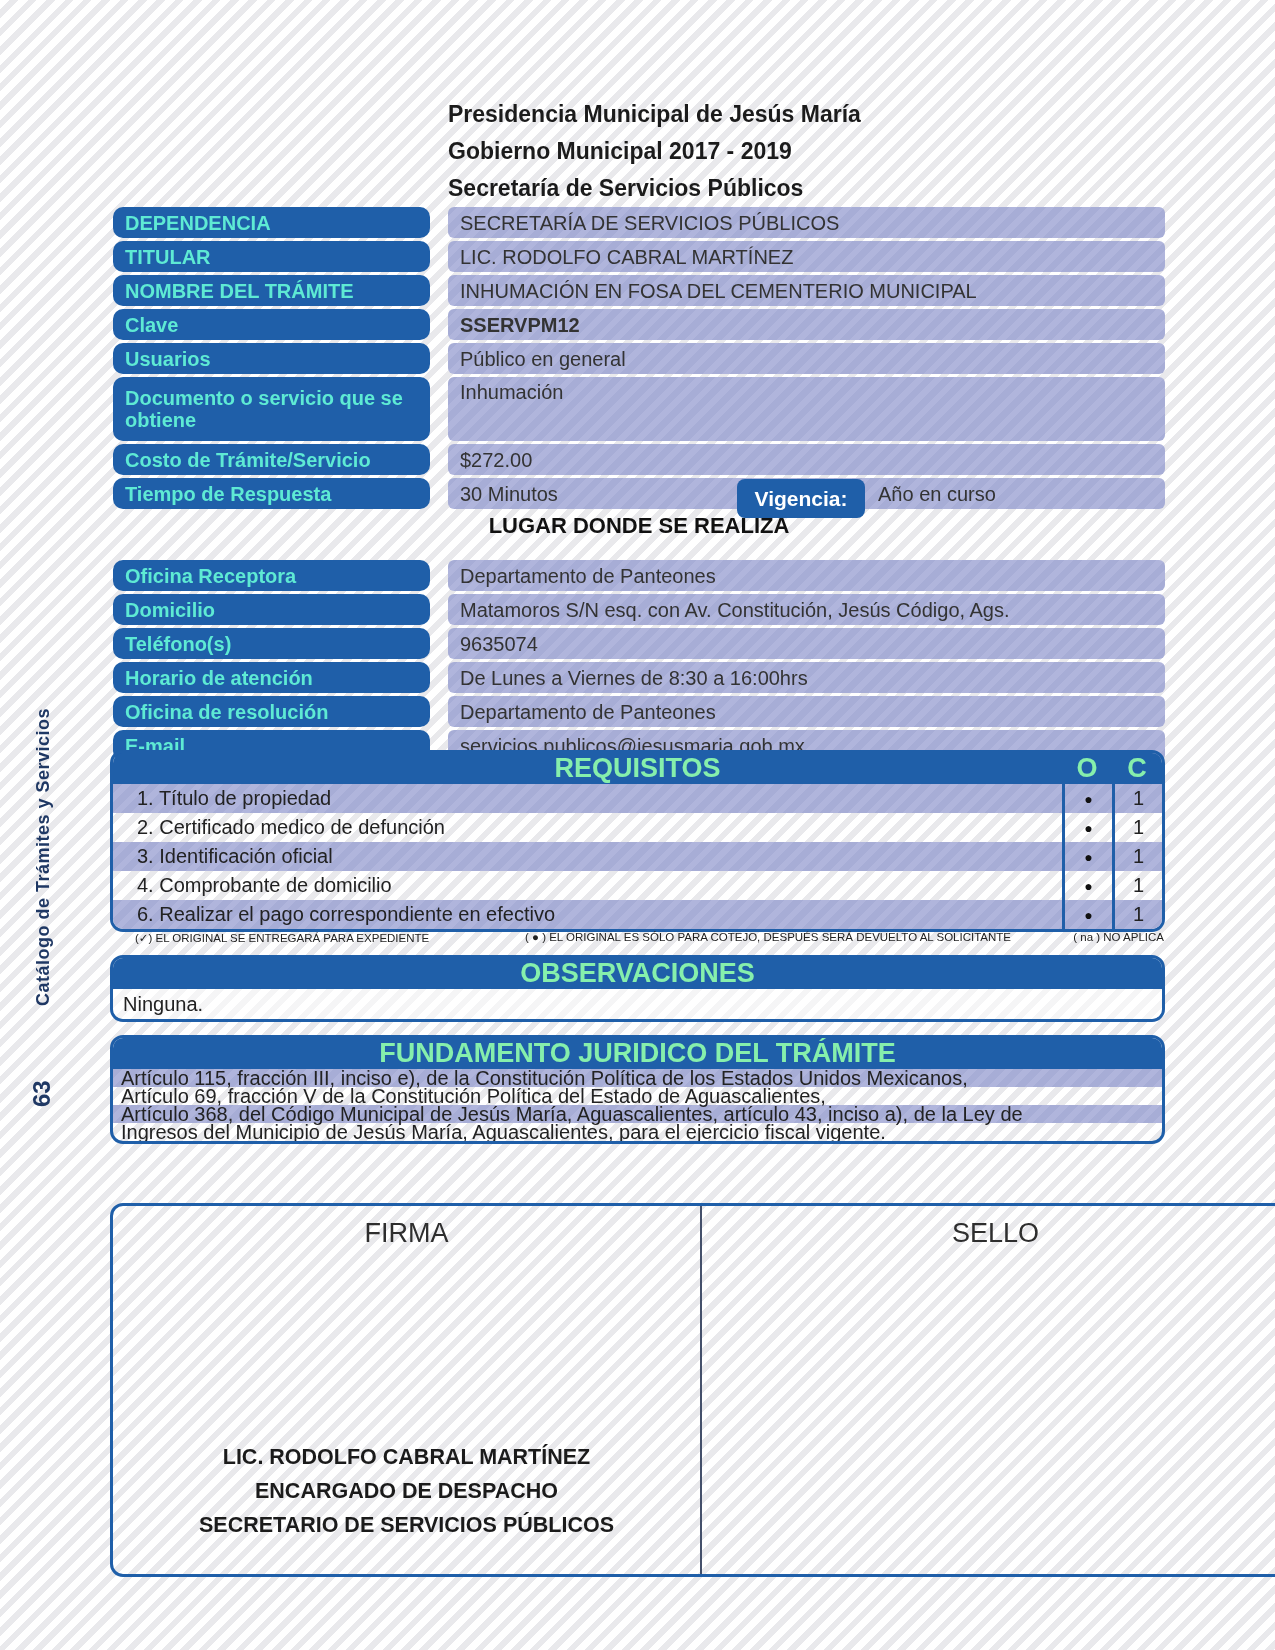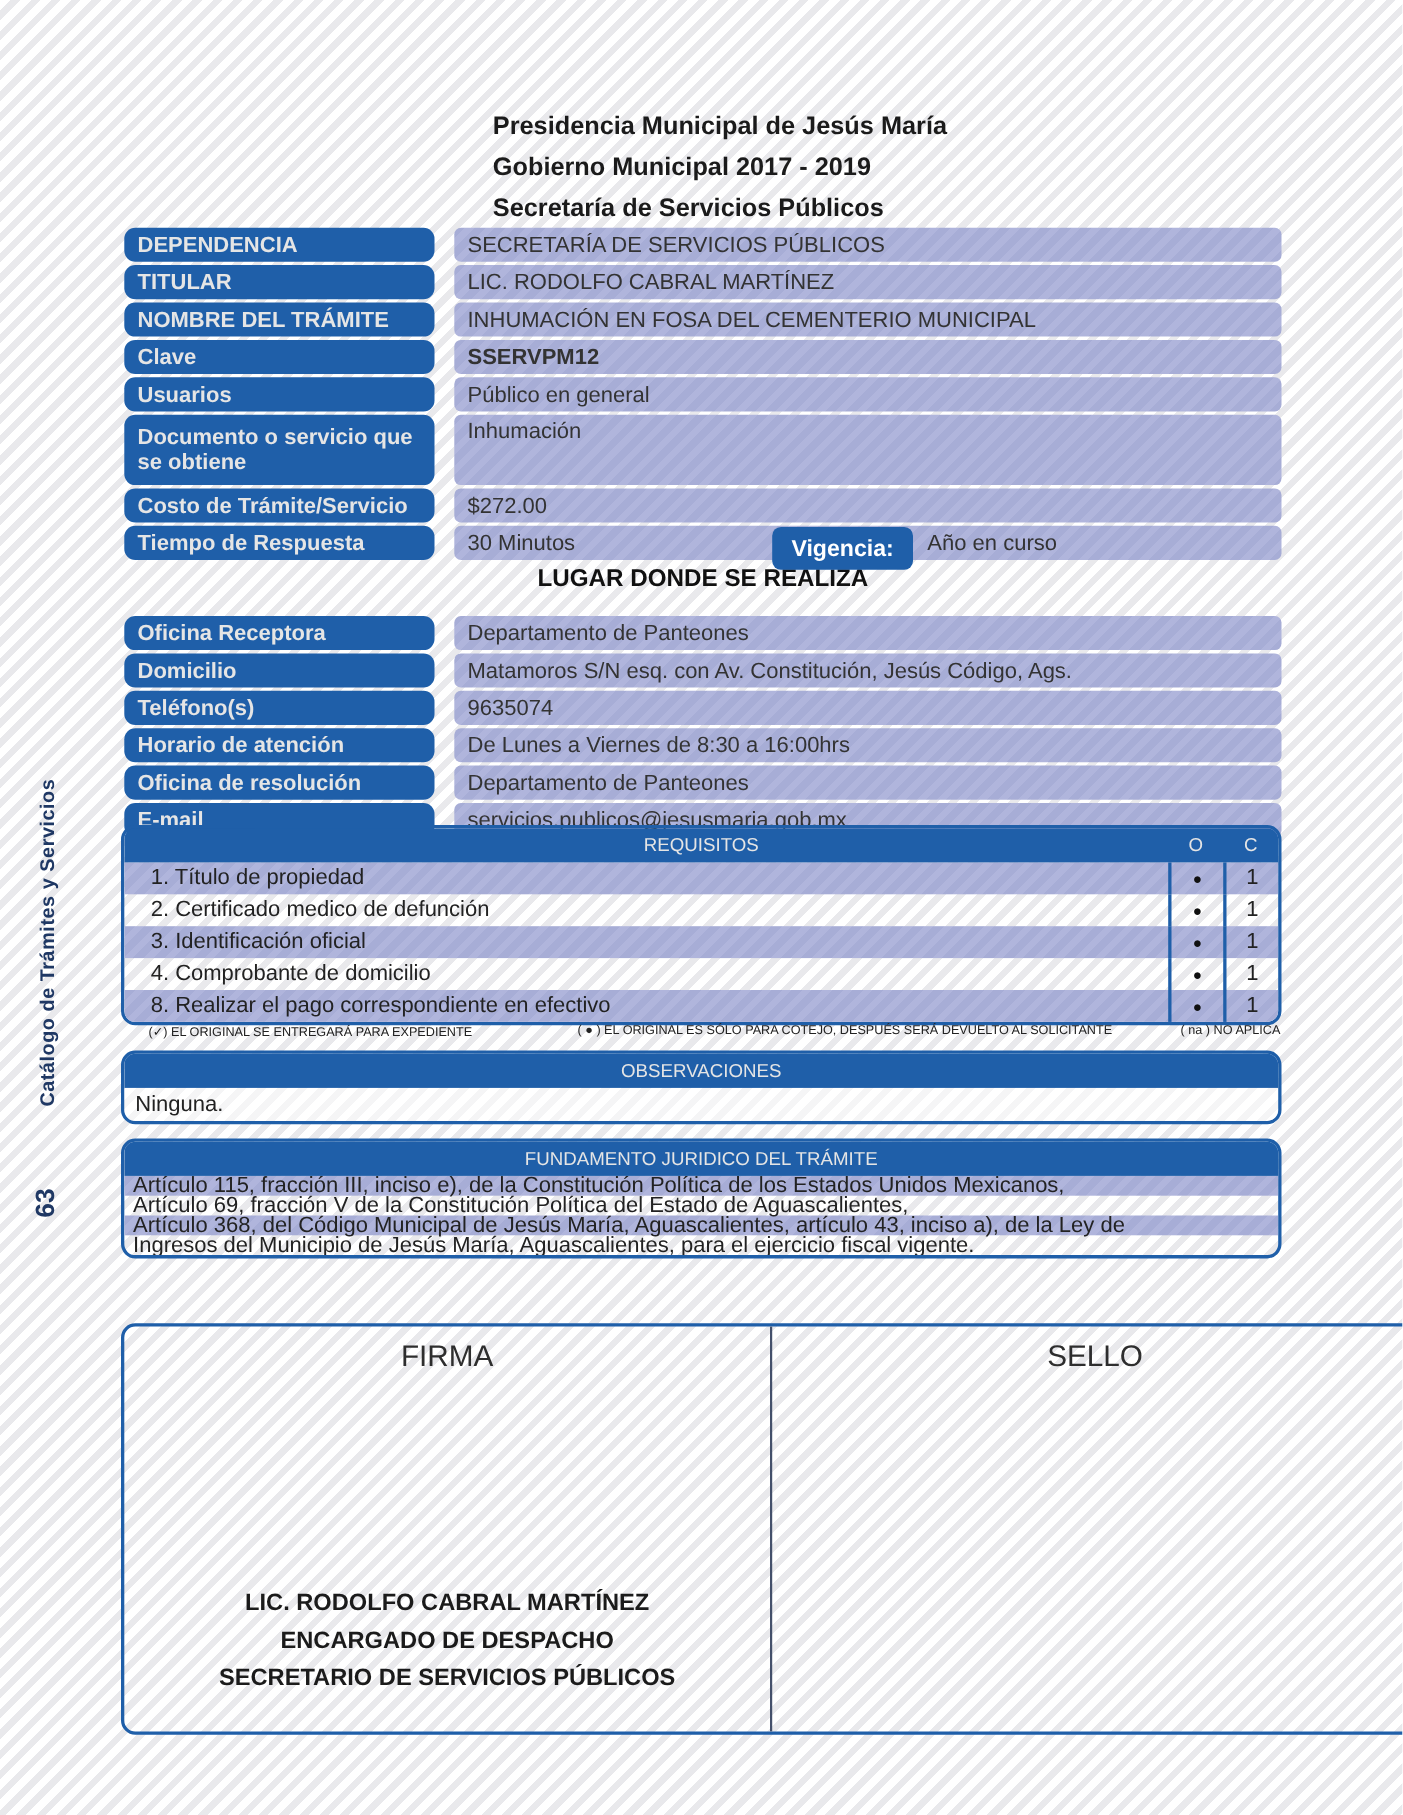--- a/index.html
+++ b/index.html
@@ -17,22 +17,22 @@
   .sidebar-title { left:34px; top:698px; height:318px; font-size:18px; letter-spacing:.5px; }
   .page-number  { left:30px; top:1068px; height:52px; font-size:24px; }
 
   
   .doc-header { position:absolute; left:448px; top:96px; color:#1b1b1b; font-weight:bold; font-size:23px; line-height:37px; }
 
   
   .content { position:absolute; left:113px; top:207px; width:1052px; }
   .row { display:flex; margin-bottom:3px; }
   .pill {
-    width:282px; min-height:31px; background:#1f5fa9; border-radius:10px;
-    color:#e5e5e5; font-weight:bold; font-size:20px; display:flex; align-items:center;
+    width:317px; min-height:31px; background:#1f5fa9; border-radius:10px;
+    color:#5eead4; font-weight:bold; font-size:20px; display:flex; align-items:center;
     padding:0 12px; flex-shrink:0; line-height:22px;
   }
   .val {
     flex:1; min-height:31px; margin-left:18px; border-radius:6px;
     background:repeating-linear-gradient(135deg,#a7add6 0 7px,#b0b5dc 7px 13px);
     color:#333; font-size:20px; display:flex; align-items:center; padding:0 12px;
     position:relative; line-height:22px;
   }
   .row-tall .pill { height:64px; align-items:center; }
   .row-tall .val  { height:64px; align-items:flex-start; padding-top:4px; }
@@ -41,21 +41,21 @@
     position:absolute; left:289px; top:1px; width:128px; height:39px;
     background:#1f5fa9; border-radius:8px; color:#fff; font-weight:bold; font-size:21px;
     display:flex; align-items:center; justify-content:center;
   }
   .vig-val { position:absolute; left:430px; top:0; height:31px; display:flex; align-items:center; }
 
   .section-title { text-align:center; color:#111; font-weight:bold; font-size:22px; height:28px; line-height:28px; margin-bottom:20px; }
 
   
   .frame { position:absolute; left:110px; width:1055px; border:3px solid #1f5fa9; border-radius:13px; overflow:hidden; }
-  .frame-header { position:relative; background:#1f5fa9; height:31px; color:#e5e5e5; font-weight:normal; font-size:17px; }
+  .frame-header { position:relative; background:#1f5fa9; height:31px; color:#86efac; font-weight:bold; font-size:27px; }
   .frame-header .fh-title { position:absolute; inset:0; display:flex; align-items:center; justify-content:center; }
 
   
   .req { top:750px; }
   .req .col-o, .req .col-c { position:absolute; top:0; width:50px; height:31px; display:flex; align-items:center; justify-content:center; }
   .req .col-o { left:949px; } .req .col-c { left:999px; }
   .req-row { display:flex; height:29px; font-size:20px; color:#222;padding-left:16px; }
   .req-row:nth-child(even) { background:repeating-linear-gradient(135deg,#a7add6 0 7px,#b0b5dc 7px 13px); }
   .req-row .rq-text { flex:1; display:flex; align-items:center; padding-left:8px; }
   .req-row .rq-o, .req-row .rq-c { width:50px; border-left:3px solid #1f5fa9; display:flex; align-items:center; justify-content:center; }
@@ -179,21 +179,21 @@
       <div class="rq-text">3. Identificación oficial</div>
       <div class="rq-o">●</div>
       <div class="rq-c">1</div>
     </div>
     <div class="req-row">
       <div class="rq-text">4. Comprobante de domicilio</div>
       <div class="rq-o">●</div>
       <div class="rq-c">1</div>
     </div>
     <div class="req-row">
-      <div class="rq-text">8. Realizar el pago correspondiente en efectivo</div>
+      <div class="rq-text">6. Realizar el pago correspondiente en efectivo</div>
       <div class="rq-o">●</div>
       <div class="rq-c">1</div>
     </div>
   </div>
 
   <div class="legend">
     <span class="lg-a">(✓) EL ORIGINAL SE ENTREGARÁ PARA EXPEDIENTE</span>
     <span class="lg-b">( ● ) EL ORIGINAL ES SÓLO PARA COTEJO, DESPUÉS SERÁ DEVUELTO AL SOLICITANTE</span>
     <span class="lg-c">( na ) NO APLICA</span>
   </div>

